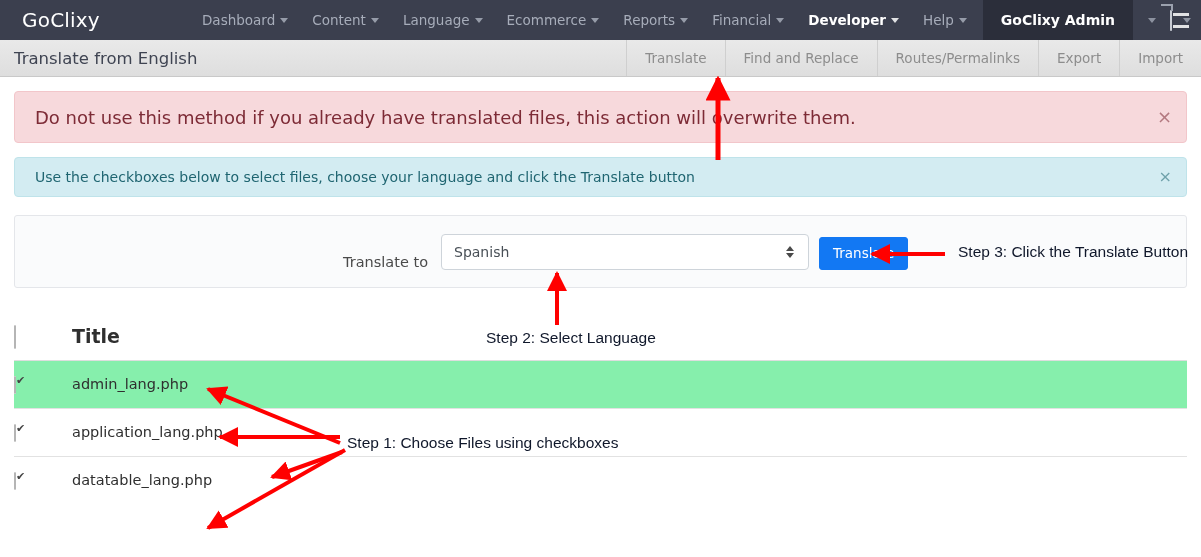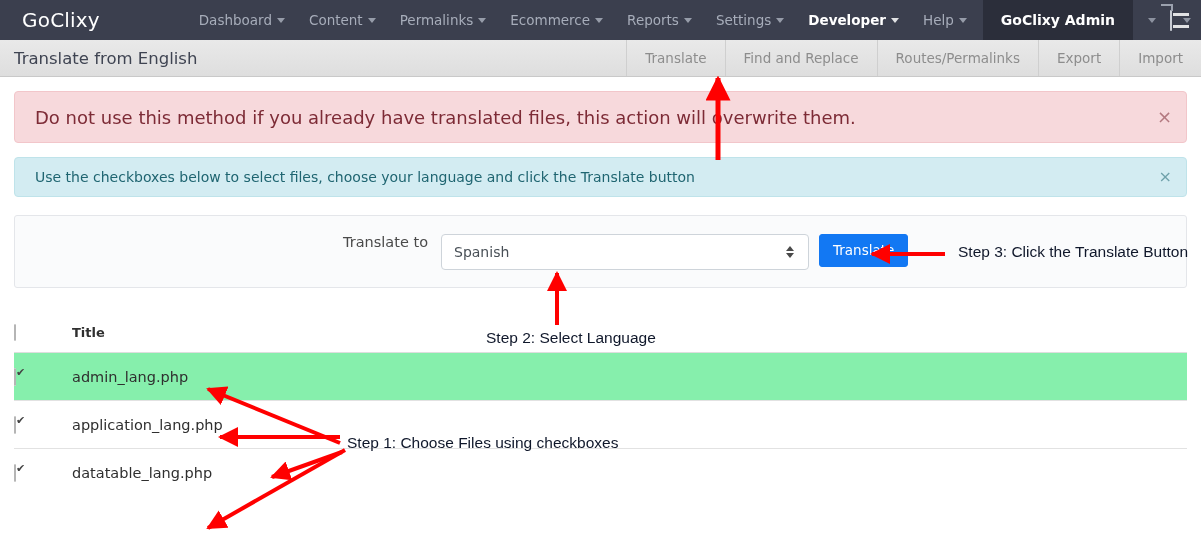--- a/index.html
+++ b/index.html
@@ -166,21 +166,21 @@
   .panel {
     margin-top: 18px;
     background: #fafbfc;
     border: 1px solid #e4e6ea;
     border-radius: 3px;
     height: 73px;
     display: flex;
     align-items: center;
   }
   .form-row {
-    display: flex; align-items: flex-start;
+    display: flex; align-items: flex-end;
     margin-left: 328px;
   }
   .form-label {
     font-size: 14.5px;
     color: #4a4a4a;
     margin-right: 13px;
   }
   .select-box {
     position: relative;
     width: 368px; height: 36px;
@@ -218,21 +218,21 @@
     text-align: left;
     border-top: 1px solid #e2e2e2;
     font-size: 14.5px;
     color: #2f2f2f;
   }
   .table thead th {
     border-top: none;
     border-bottom: 1px solid #dedede;
     padding: 10px 0 12px 0;
     font-weight: bold;
-    font-size: 13px;
+    font-size: 19px;
   }
   .col-check { width: 58px; padding-left: 20px; }
   .col-title { padding-left: 58px; }
   .table tbody td { padding: 14px 0; height: 48px; }
   .table tbody tr.stripe { background: #86efac; }
   .chk {
     -webkit-appearance: none; appearance: none;
     width: 13px; height: 13px;
     border: 1px solid #b5b5b5;
     border-radius: 2px;
@@ -275,33 +275,33 @@
     <div class="nav-center">
       <div class="nav-item">
         <span>Dashboard</span>
         <span class="caret"></span>
       </div>
       <div class="nav-item">
         <span>Content</span>
         <span class="caret"></span>
       </div>
       <div class="nav-item">
-        <span>Permalinks</span>
+        <span>Language</span>
         <span class="caret"></span>
       </div>
       <div class="nav-item">
         <span>Ecommerce</span>
         <span class="caret"></span>
       </div>
       <div class="nav-item">
         <span>Reports</span>
         <span class="caret"></span>
       </div>
       <div class="nav-item">
-        <span>Settings</span>
+        <span>Financial</span>
         <span class="caret"></span>
       </div>
       <div class="nav-item active-link">
         <span>Developer</span>
         <span class="caret"></span>
       </div>
       <div class="nav-item">
         <span>Help</span>
         <span class="caret"></span>
       </div>

